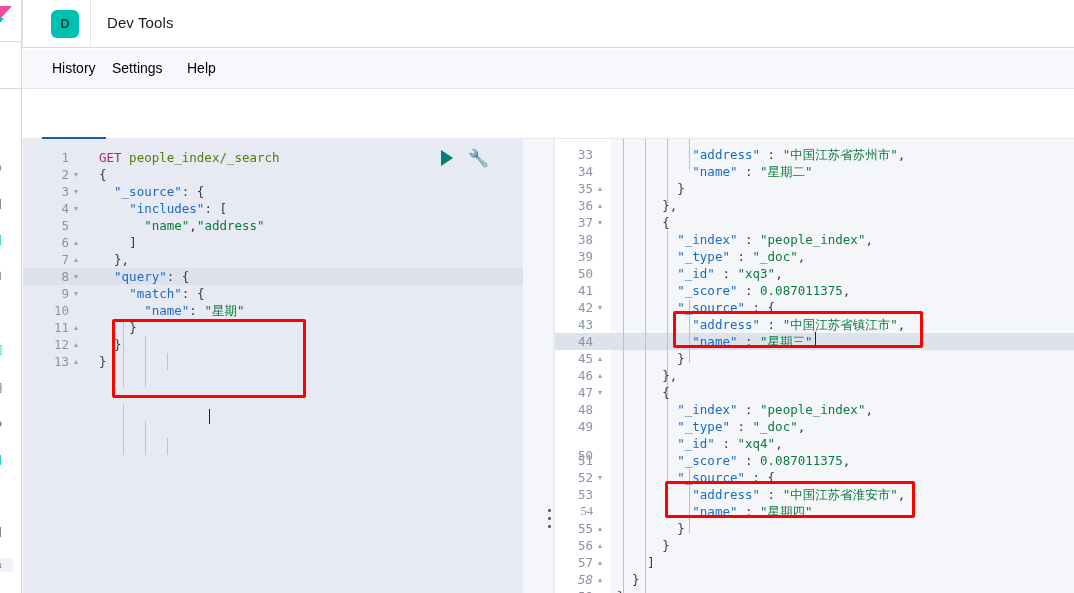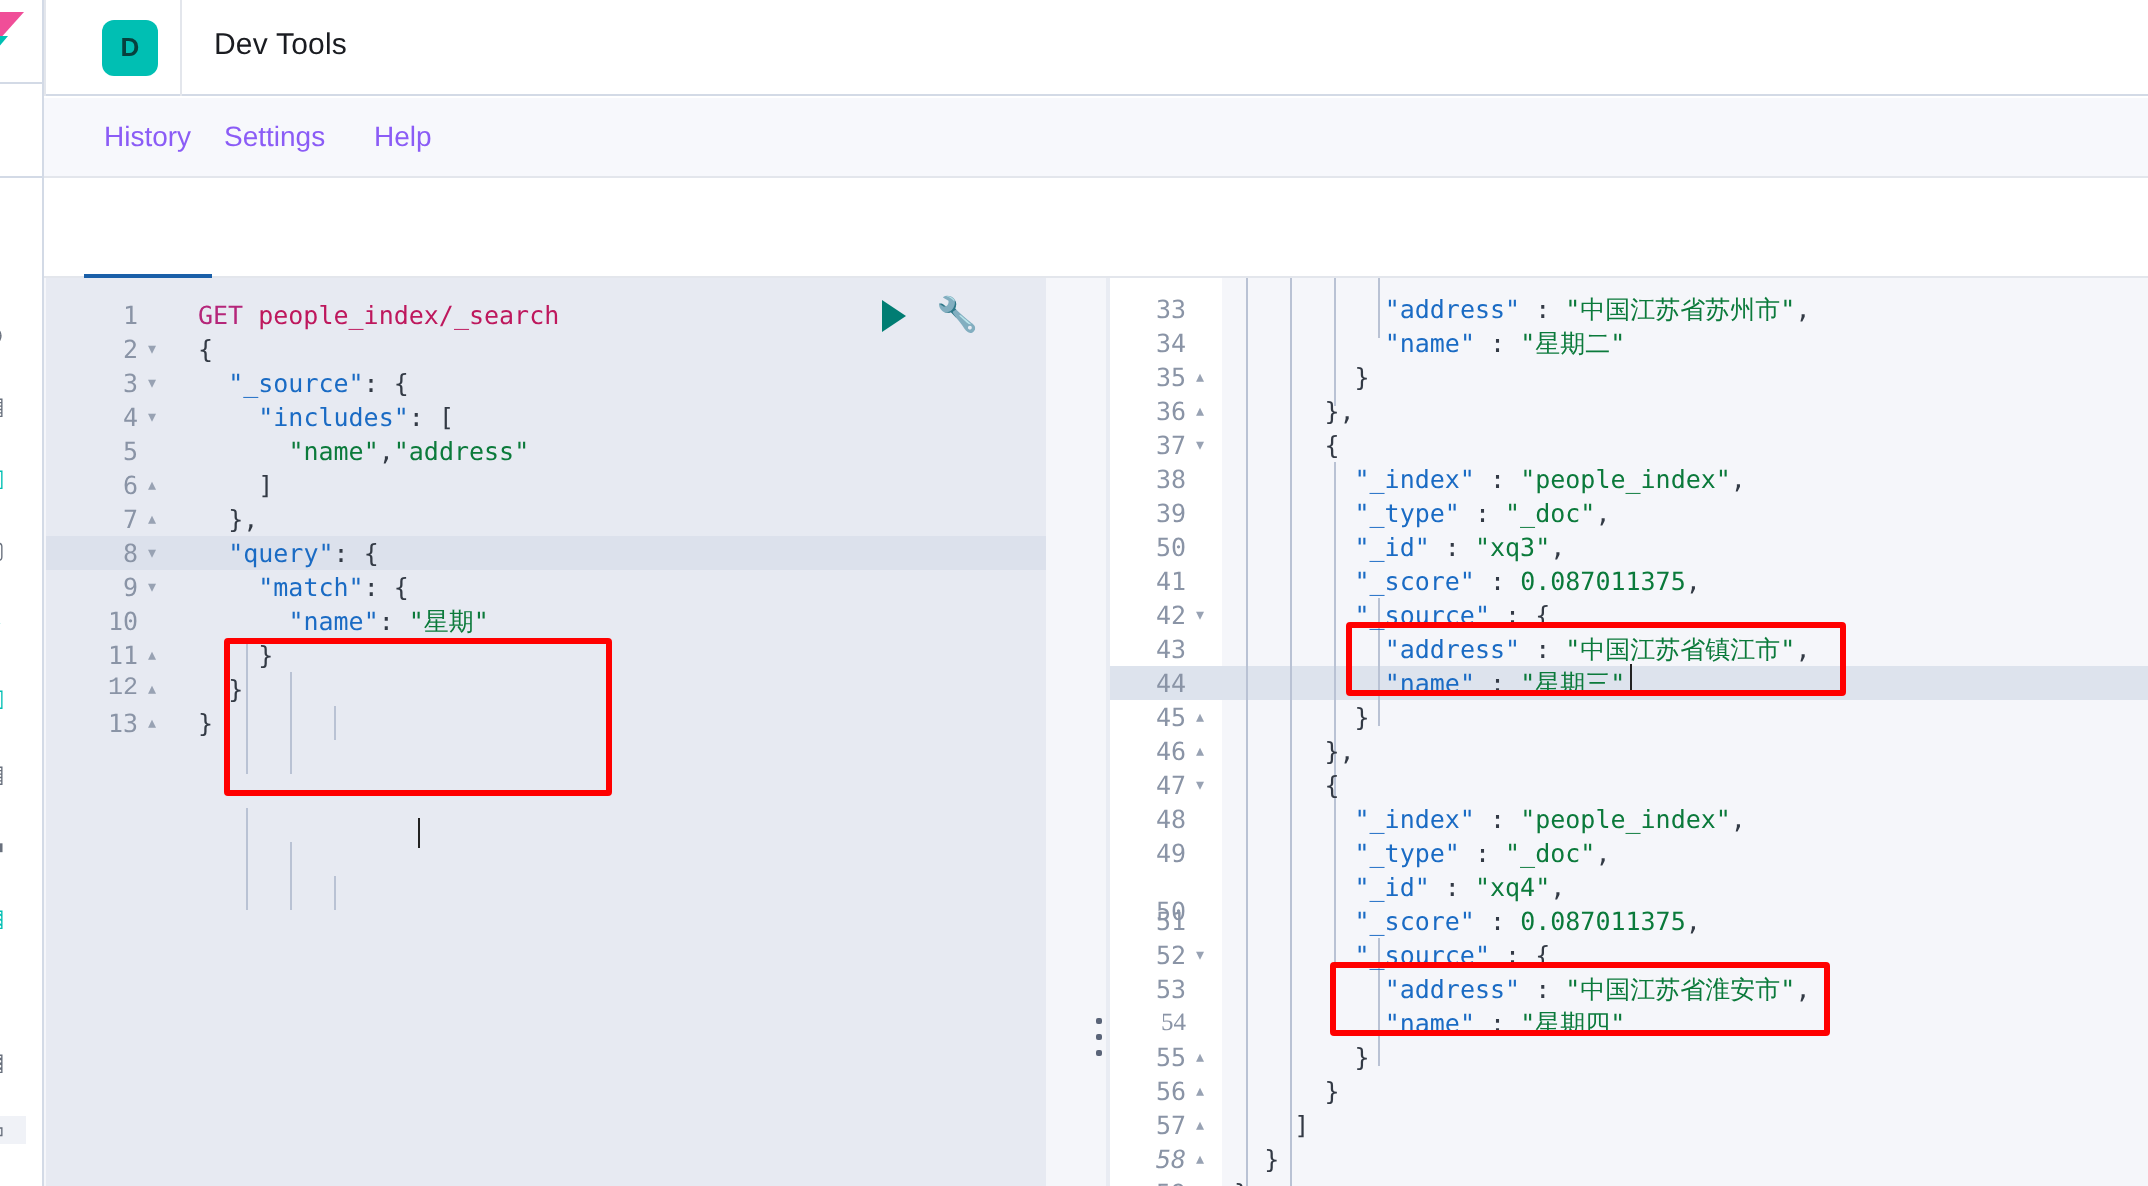--- a/index.html
+++ b/index.html
@@ -46,21 +46,21 @@
     font-size:15px; color:#1A1C21; letter-spacing:.1px;
   }
 
   
   .subnav {
     position:absolute; left:22px; top:49px; right:0; height:40px;
     background:#F7F8FC;
   }
   .subnav-line { position:absolute; left:22px; top:88px; right:0; height:1px; background:#E3E6EC; }
   .subnav a {
-    position:absolute; top:11px; font-size:14px; color:#8b5cf6; cursor:pointer;
+    position:absolute; top:11px; font-size:14px; color:#000000; cursor:pointer;
     text-decoration:none;
     text-align:right;
   }
   .sn-history  { left:30px; }
   .sn-settings { left:90px; }
   .sn-help     { left:165px; }
 
   
   .tabs { position:absolute; left:22px; top:89px; right:0; height:50px; background:#fff; }
   .tabs-line { position:absolute; left:22px; top:138px; right:0; height:1px; background:#E3E6EC; }
@@ -121,21 +121,21 @@
   }
   .fold {
     position:absolute; width:10px; text-align:center;
     color:#98a2b3; font-size:8px; line-height:17px;
     font-family:"DejaVu Sans", sans-serif; cursor:pointer;
   }
   .hl-line { position:absolute; height:17px; background:#DCE1EC; }
   .hl-line-r { position:absolute; height:17px; background:#DDE3ED; }
 
   .k-method { color:#b5267a; }
-  .k-url    { color:#be185d; }
+  .k-url    { color:#4d7c0f; }
   .k-key    { color:#1a6bc4; }
   .k-str    { color:#0b7a3b; }
   .k-num    { color:#0b7a3b; }
   .k-punc   { color:#333a45; }
   .guide { position:absolute; width:1px; background:#b9c2d4; }
 
   .caret { position:absolute; width:1px; background:#222; height:15px; }
 
   
   .redbox {
@@ -224,21 +224,21 @@
           <div class="fold" style="left: 48px; top: 95px;">▴</div>
           <div class="ln" style="left: 18px; top: 112px;">7</div>
           <div class="fold" style="left: 48px; top: 112px;">▴</div>
           <div class="ln" style="left: 18px; top: 129px;">8</div>
           <div class="fold" style="left: 48px; top: 129px;">▾</div>
           <div class="ln" style="left: 18px; top: 146px;">9</div>
           <div class="fold" style="left: 48px; top: 146px;">▾</div>
           <div class="ln" style="left: 18px; top: 163px;">10</div>
           <div class="ln" style="left: 18px; top: 180px;">11</div>
           <div class="fold" style="left: 48px; top: 180px;">▴</div>
-          <div class="ln" style="left: 18px; top: 197px; font-family: Liberation Mono, monospace;">12</div>
+          <div class="ln" style="left: 18px; top: 197px;">12</div>
           <div class="fold" style="left: 48px; top: 197px;">▴</div>
           <div class="ln" style="left: 18px; top: 214px;">13</div>
           <div class="fold" style="left: 48px; top: 214px;">▴</div>
         </div>
       <div id="req-code">
           <div class="code" style="position: absolute; left: 76px; top: 10px;"><span class="k-method">GET</span> <span class="k-url">people_index/_search</span></div>
           <div class="code" style="position: absolute; left: 76px; top: 27px;"><span class="k-punc">{</span></div>
           <div class="code" style="position: absolute; left: 76px; top: 44px;"><span class="k-punc"> </span><span class="k-punc"> </span><span class="k-key">"_source"</span><span class="k-punc">:</span><span class="k-punc"> </span><span class="k-punc">{</span></div>
           <div class="code" style="position: absolute; left: 76px; top: 61px;"><span class="k-punc"> </span><span class="k-punc"> </span><span class="k-punc"> </span><span class="k-punc"> </span><span class="k-key">"includes"</span><span class="k-punc">:</span><span class="k-punc"> </span><span class="k-punc">[</span></div>
           <div class="code" style="position: absolute; left: 76px; top: 78px;"><span class="k-punc"> </span><span class="k-punc"> </span><span class="k-punc"> </span><span class="k-punc"> </span><span class="k-punc"> </span><span class="k-punc"> </span><span class="k-str">"name"</span><span class="k-punc">,</span><span class="k-str">"address"</span></div>

